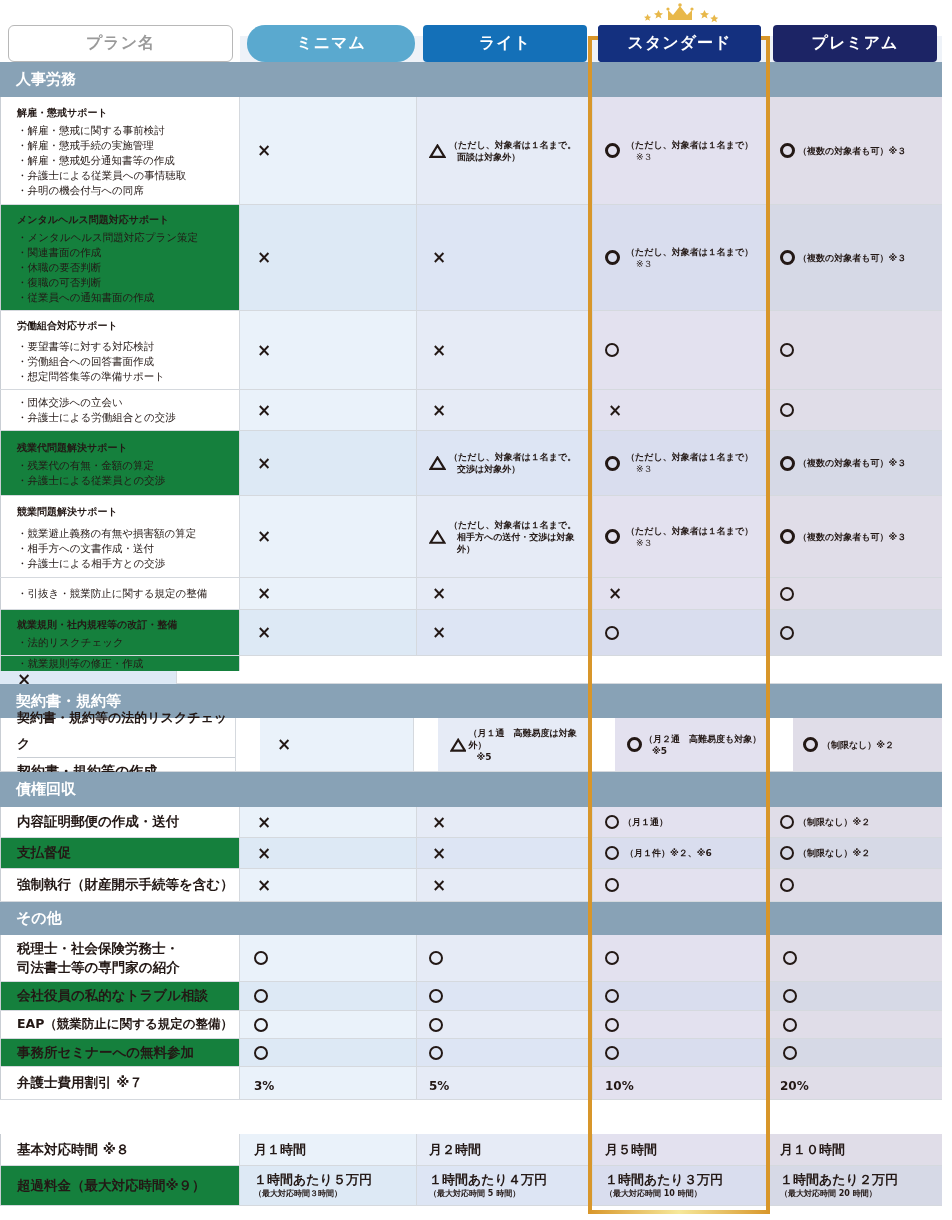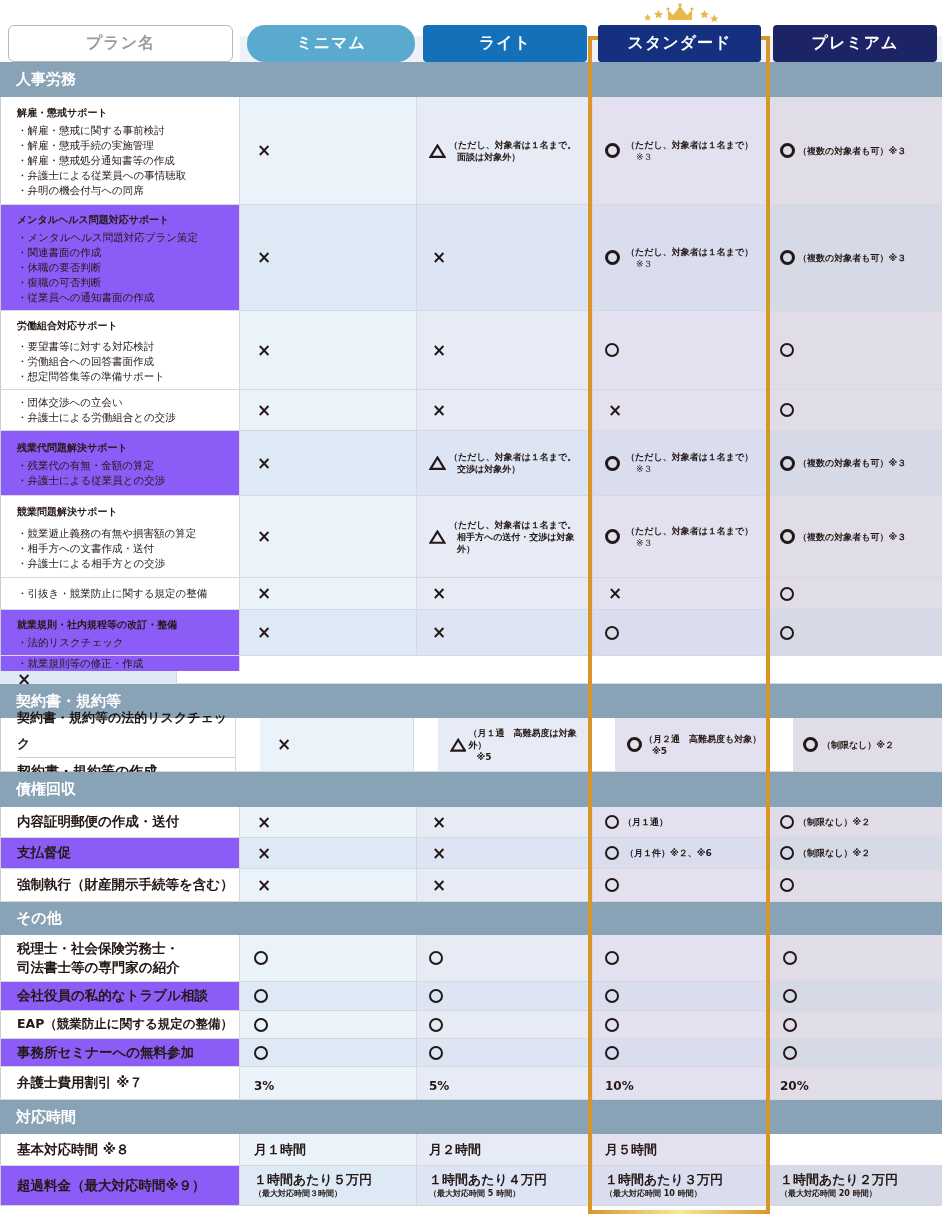--- a/index.html
+++ b/index.html
@@ -18,21 +18,21 @@
   .hdr-underlay { position: absolute; top: 36px; height: 26px; background: #eef2f8; }
 
   
   .crown { position: absolute; left: 640px; top: 2px; width: 80px; height: 22px; }
 
   
   .row { position: absolute; left: 0; width: 942px; display: flex; border-bottom: 1px solid #d5d9de; }
   .sec { position: absolute; left: 0; width: 942px; background: #88a2b6; color: #ffffff; font-weight: bold; font-size: 15px; display: flex; align-items: center; padding-left: 16px; }
   .cell { position: relative; height: 100%; display: flex; align-items: center; border-right: 1px solid #d5d9de; }
   .c-label { width: 240px; padding-left: 16px; flex-direction: column; align-items: flex-start; justify-content: center; background: #ffffff; border-left: 1px solid #c9ced4; }
-  .c-label.alt { background: #8b5cf6; }
+  .c-label.alt { background: #15803d; }
   .c-min { width: 177px; background: #eaf2fa; padding-left: 14px; }
   .c-lite { width: 176px; background: #e6ebf6; padding-left: 12px; }
   .c-std { width: 177px; background: #e3e1ef; padding-left: 12px; }
   .c-pre { width: 172px; background: #e0dde8; padding-left: 10px; border-right: none; align-items: center; }
   .row.alt .c-min { background: #dde9f5; }
   .row.alt .c-lite { background: #dde5f4; }
   .row.alt .c-std { background: #d9ddee; }
   .row.alt .c-pre { background: #d6d9e6; }
 
   .title { font-weight: bold; font-size: 10px; line-height: 20px; color: #231815; }
@@ -495,36 +495,36 @@
         <span class="pct" style="margin-top:6px;">5%</span>
       </div>
     <div class="cell c-std">
         <span class="pct" style="margin-top:6px;">10%</span>
       </div>
     <div class="cell c-pre">
         <span class="pct" style="margin-top:6px;">20%</span>
       </div>
   </div>
 
-  <div class="sec" style="top:1100px;height:34px;">
-      <span>対応時間</span>
-    </div>
 
   <div class="row" style="top:1134px;height:32px;">
     <div class="cell c-label">
         <div class="plain-title">基本対応時間 ※８</div>
       </div>
     <div class="cell c-min">
         <span class="time">月１時間</span>
       </div>
     <div class="cell c-lite">
         <span class="time">月２時間</span>
       </div>
     <div class="cell c-std">
         <span class="time">月５時間</span>
+      </div>
+    <div class="cell c-pre">
+        <span class="time">月１０時間</span>
       </div>
   </div>
 
   <div class="row alt" style="top:1166px;height:40px;">
     <div class="cell c-label alt">
         <div class="plain-title">超過料金（最大対応時間※９）</div>
       </div>
     <div class="cell c-min">
         <div class="fee">
           <span class="main">１時間あたり５万円</span>

